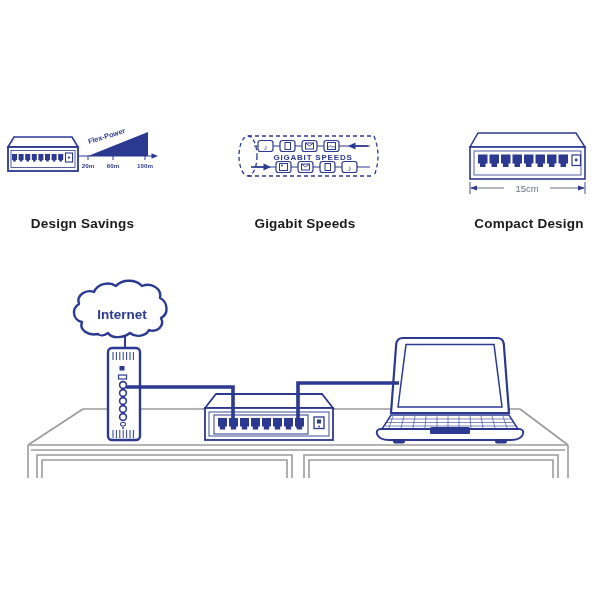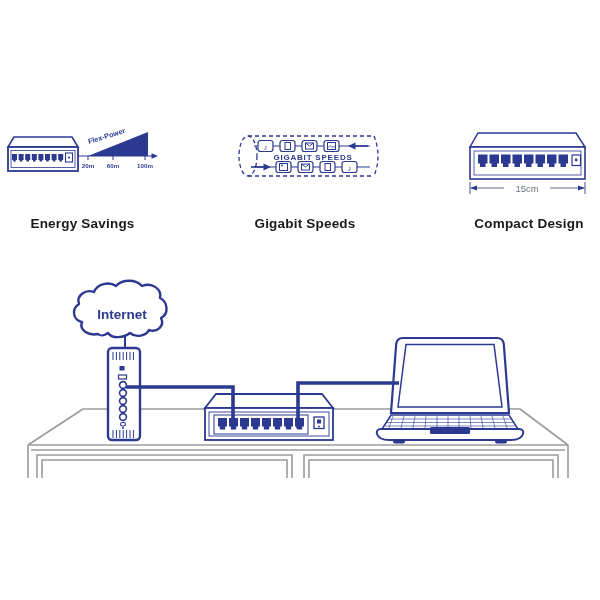--- a/index.html
+++ b/index.html
@@ -44,21 +44,21 @@
         <polygon points="156,31 149.5,28.3 149.5,33.7" fill="#2B3990"></polygon>
         <line x1="86" y1="31" x2="86" y2="35" stroke="#2B3990" stroke-width="1"></line>
         <line x1="111" y1="31" x2="111" y2="35" stroke="#2B3990" stroke-width="1"></line>
         <line x1="143" y1="31" x2="143" y2="35" stroke="#2B3990" stroke-width="1"></line>
         <text x="87" y="19" transform="rotate(-17 87 19)" font-size="7.2" font-weight="bold" fill="#2B3990">Flex-Power</text>
         <text x="86" y="43" text-anchor="middle" font-size="6.2" font-weight="bold" fill="#2B3990">20m</text>
         <text x="111" y="43" text-anchor="middle" font-size="6.2" font-weight="bold" fill="#2B3990">60m</text>
         <text x="143" y="43" text-anchor="middle" font-size="6.2" font-weight="bold" fill="#2B3990">100m</text>
       </g>
     </svg>
-    <div class="feature-title">Energy Savings</div>
+    <div class="feature-title">Design Savings</div>
   </div>
 
   <div class="feature" style="left:225px;width:160px;">
     <svg class="ill" style="left:7px;top:6px;" width="155" height="60" viewBox="0 0 155 60">
 
       <g stroke="#2B3990" stroke-width="1.3" fill="none" stroke-dasharray="4 3">
         <line x1="16" y1="10" x2="142" y2="10"></line>
         <line x1="16" y1="50" x2="142" y2="50"></line>
         <ellipse cx="16" cy="30" rx="9" ry="20"></ellipse>
         <path d="M142,10 q8,20 0,40"></path>

